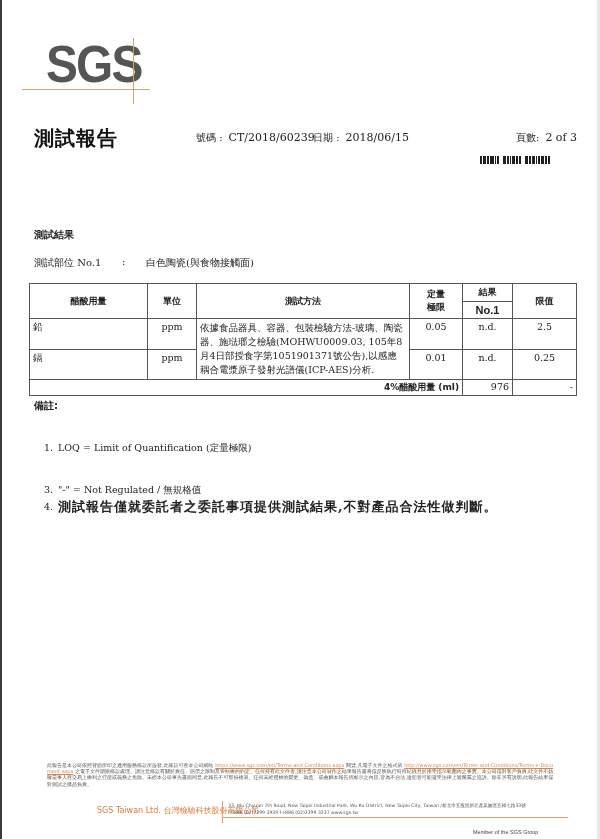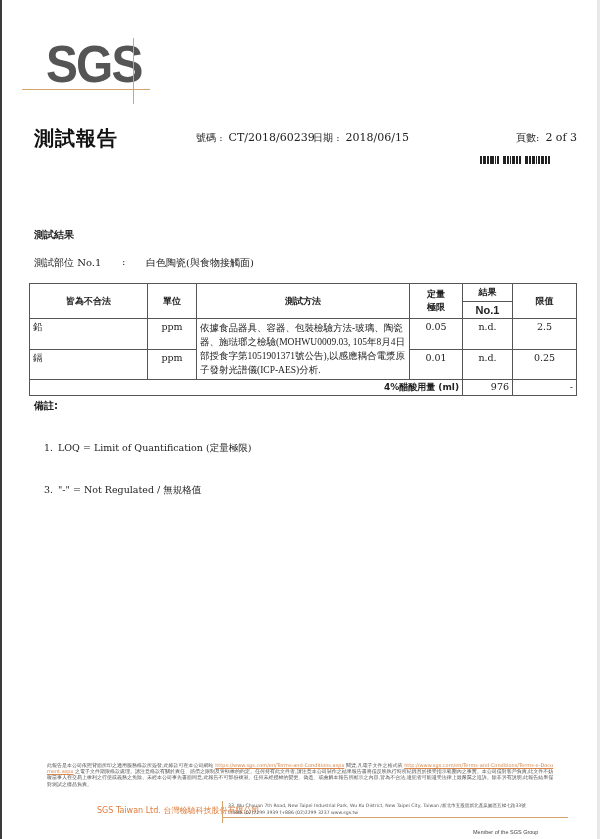--- a/index.html
+++ b/index.html
@@ -46,21 +46,21 @@
   table.results {
     position: absolute; left: 29px; top: 283px; width: 547px;
     border-collapse: collapse; font-size: 9.5px; table-layout: fixed;
     border: 1.6px solid #333;
   }
   table.results td, table.results th {
     border: 1px solid #555; padding: 2px 3px; vertical-align: top;
   }
   table.results th { font-weight: bold; font-family: "DejaVu Sans", sans-serif; font-size: 9px; vertical-align: middle; text-align: center; }
   table.results .center { text-align: center; }
-  table.results .method { font-size: 9.5px; line-height: 14px; font-family: Liberation Serif, serif; }
+  table.results .method { font-size: 9.5px; line-height: 14px; }
   table.results .no1 { font-family: "Liberation Sans", sans-serif; font-size: 11px; font-weight: bold; }
   table.results .total-label { text-align: right; font-weight: bold; font-size: 9px; font-family: "DejaVu Sans", sans-serif; padding-right: 6px; }
   table.results tr.data-row td { height: 22px; }
   table.results tr.total td { height: 11px; padding: 1px 3px; text-align: right; }
 
   .notes { position: absolute; left: 34px; top: 399px; font-size: 10px; }
   .notes-title { font-weight: bold; font-family: "DejaVu Sans", sans-serif; font-size: 10px; margin-bottom: 3px; }
   .notes ol { margin: 0; padding: 0; list-style: none; }
   .notes li { margin-left: 10px; line-height: 15px; white-space: nowrap; font-size: 9.5px; margin-top: 27px; }
   .notes li .num { display: inline-block; width: 14px; }
@@ -144,21 +144,21 @@
   <colgroup>
     <col style="width:118px">
       <col style="width:49px">
       <col style="width:213px">
       <col style="width:53px">
       <col style="width:50px">
       <col style="width:64px">
   </colgroup>
   <tbody>
       <tr>
-    <th rowspan="2">皆為不合法</th>
+    <th rowspan="2">醋酸用量</th>
     <th rowspan="2">單位</th>
     <th rowspan="2">測試方法</th>
     <th rowspan="2">
       <div>定量</div>
       <div>極限</div>
     </th>
     <th>結果</th>
     <th rowspan="2">限值</th>
   </tr>
   <tr>
@@ -185,20 +185,21 @@
     <td class="center">-</td>
   </tr>
 </tbody>
   </table>
 
 <div class="notes">
   <div class="notes-title">備註:</div>
   <ol>
     <li><span class="num">1.</span><span>LOQ = Limit of Quantification (定量極限)</span></li>
     <li><span class="num">3.</span><span>"-" = Not Regulated / 無規格值</span></li>
+    <li class="big"><span class="num">4.</span><span>測試報告僅就委託者之委託事項提供測試結果,不對產品合法性做判斷。</span></li>
   </ol>
 </div>
 
 <div class="disclaimer">
   <span>此報告是本公司依照背面所印之通用服務條款所簽發,此條款可在本公司網站 </span><span class="link">https://www.sgs.com/en/Terms-and-Conditions.aspx</span><span> 閱覽,凡電子文件之格式依 </span><span class="link">http://www.sgs.com/en/Terms-and-Conditions/Terms-e-Document.aspx</span><span> 之電子文件期限條款處理。請注意條款有關於責任、賠償之限制及管轄權的約定。任何持有此文件者,請注意本公司製作之結果報告書將僅反映執行時所紀錄且於接受指示範圍內之事實。本公司僅對客戶負責,此文件不妨礙當事人在交易上權利之行使或義務之免除。未經本公司事先書面同意,此報告不可部份複製。任何未經授權的變更、偽造、或曲解本報告所顯示之內容,皆為不合法,違犯者可能遭受法律上最嚴厲之追訴。除非另有說明,此報告結果僅對測試之樣品負責。</span>
 </div>
 
 <div class="company">SGS Taiwan Ltd. 台灣檢驗科技股份有限公司</div>
 <div class="company-sep"></div>
 <div class="address">

